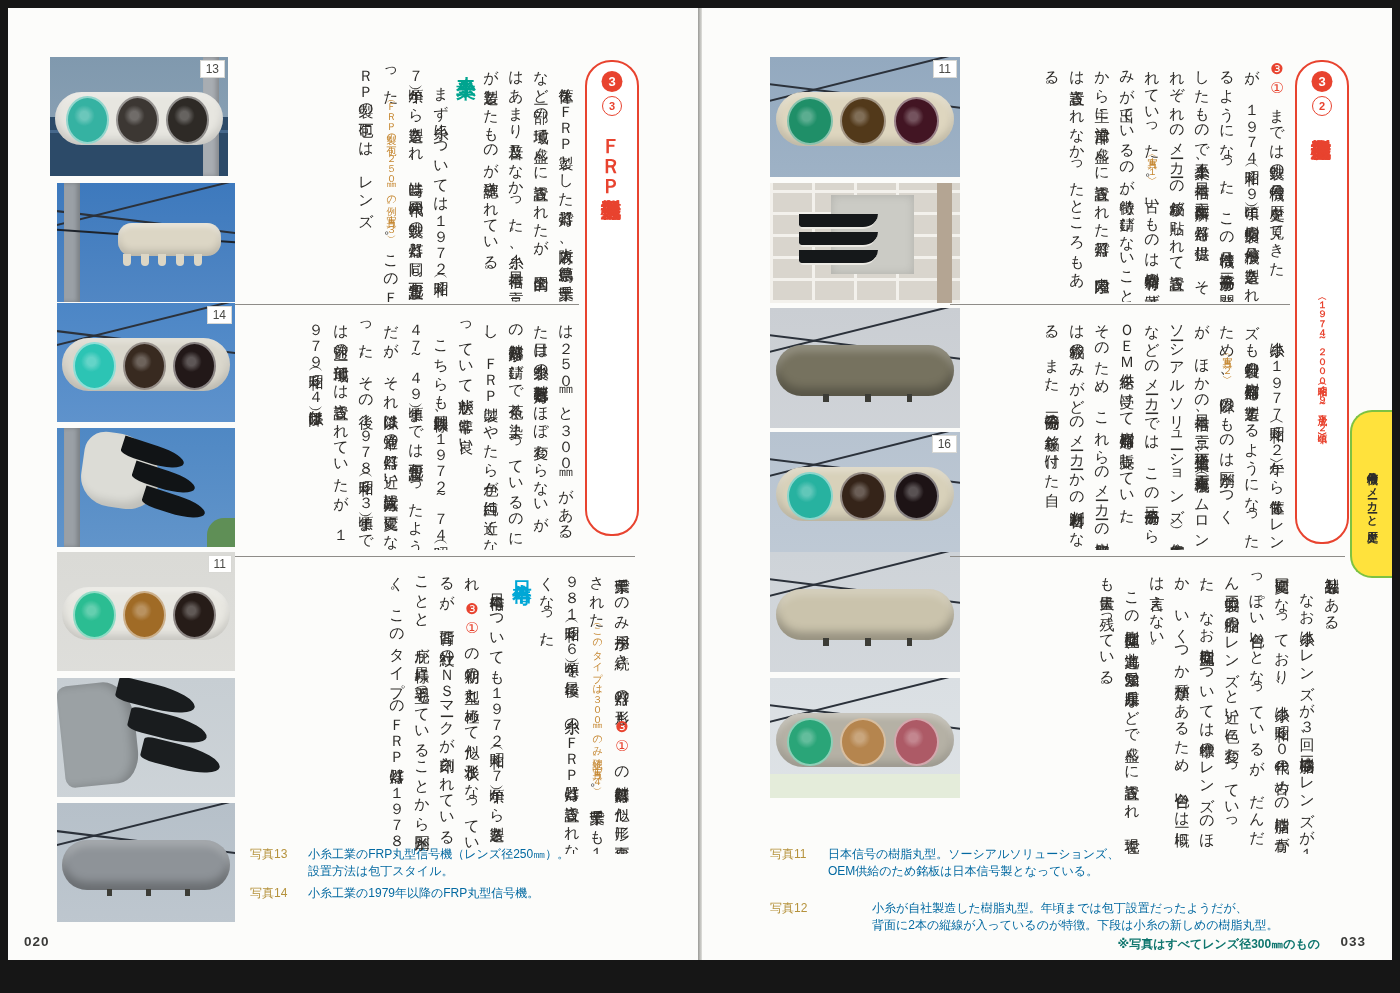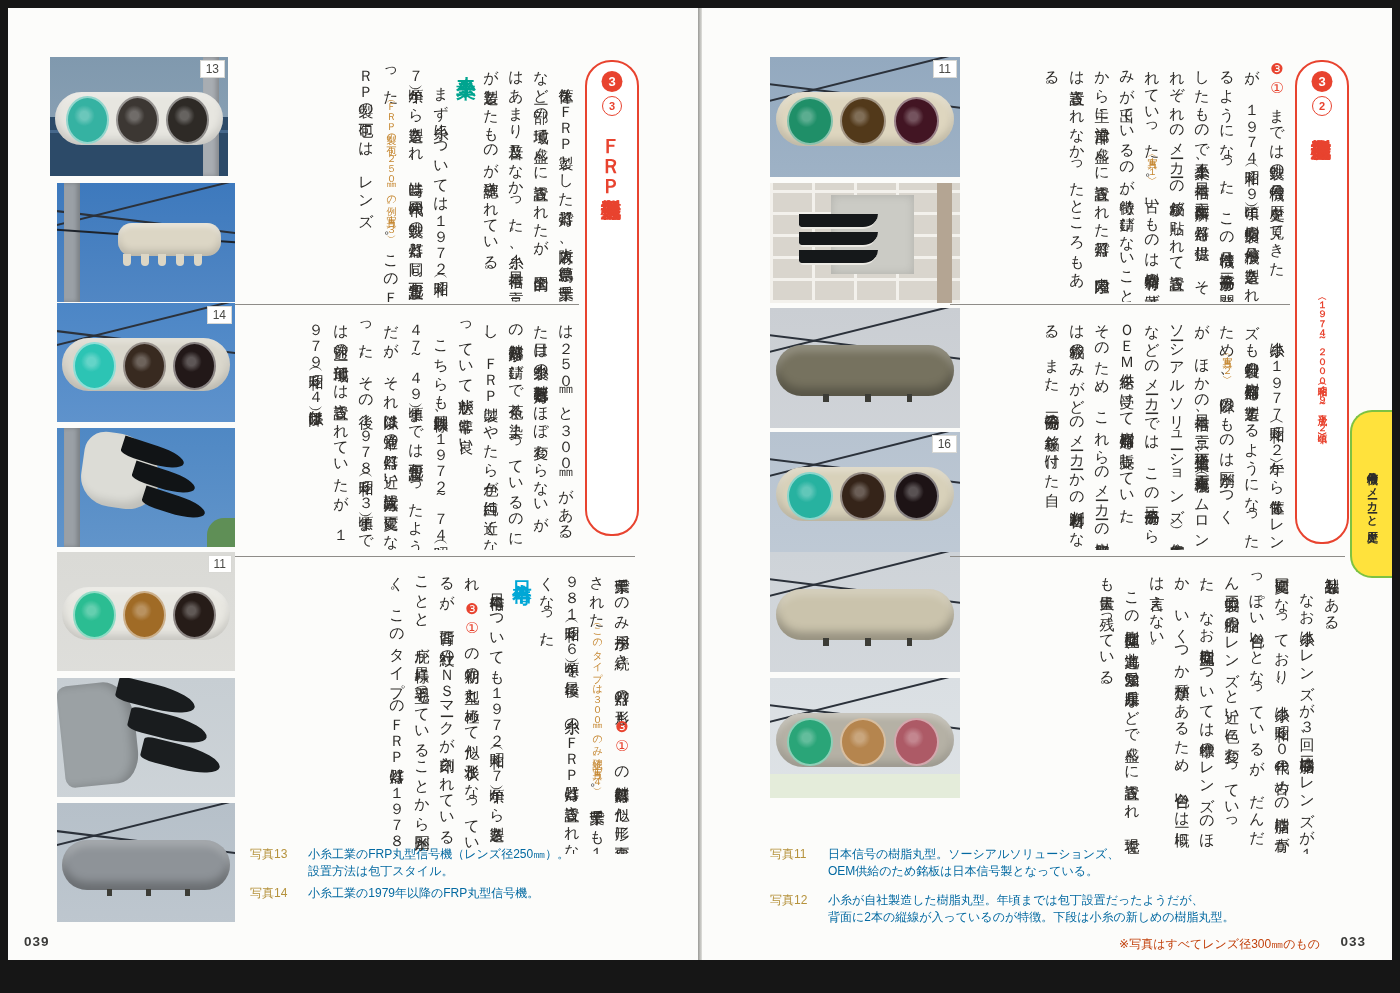--- a/index.html
+++ b/index.html
@@ -36,28 +36,28 @@
   .hdr-sub{position:absolute;top:232px;left:50%;transform:translateX(-50%);
            writing-mode:vertical-rl;font-size:9.5px;font-weight:bold;color:#e8432f;letter-spacing:0;}
   
   .side-tab{position:absolute;right:0;top:402px;width:40px;height:164px;background:#ffe23c;
             border:2px solid #7dc242;border-right:none;border-radius:22px 0 0 22px;
             display:flex;align-items:center;justify-content:center;}
   .side-tab span{writing-mode:vertical-rl;font-size:11px;font-weight:bold;color:#2d2d2b;letter-spacing:1px;}
   
   .caps{position:absolute;font-size:12px;line-height:17px;}
   .cap-row{display:flex;margin-bottom:5px;}
-  .cap-row.gap{margin-top:12px;}
+  .cap-row.gap{margin-top:20px;gap:44px;}
   .cap-no{flex:0 0 58px;color:#b5923c;}
   .cap-text{color:#0369a1;white-space:pre-line;}
   
   .pnum{position:absolute;top:926px;font-size:13.5px;font-weight:bold;color:#3a3a38;letter-spacing:1px;}
   .pnum-left{left:16px;}
   .pnum-right{right:26px;}
-  .note{position:absolute;top:928px;right:72px;font-size:12px;color:#c2410c;}
+  .note{position:absolute;top:928px;right:72px;font-size:12px;color:#0f766e;font-weight:bold;}
 </style>
 </head>
 <body>
 
 <div class="screen">
 
   <div class="page page-left">
 
     <div class="photo" style="left: 42px; top: 49px; background: linear-gradient(rgb(128, 153, 174) 0%, rgba(255, 255, 255, 0.133) 130%), rgb(128, 153, 174);">
         <span class="photo-label">13</span>
@@ -137,21 +137,21 @@
         <span class="cap-no">写真13</span>
         <span class="cap-text">小糸工業のFRP丸型信号機（レンズ径250㎜）。
 設置方法は包丁スタイル。</span>
       </div>
       <div class="cap-row">
         <span class="cap-no">写真14</span>
         <span class="cap-text">小糸工業の1979年以降のFRP丸型信号機。</span>
       </div>
     </div>
 
-    <div class="pnum pnum-left">039</div>
+    <div class="pnum pnum-left">020</div>
   </div>
 
   <div class="page page-right">
 
     <div class="photo photo-r" style="left: 68px; top: 49px; background: linear-gradient(rgb(147, 169, 191) 0%, rgba(255, 255, 255, 0.133) 130%), rgb(147, 169, 191);">
         <span class="photo-label">11</span>
         <div style="position: absolute; left: -20%; top: 16%; width: 140%; height: 2px; background: rgb(43, 49, 58); transform: rotate(-14deg);"></div>
         <div style="position: absolute; left: -20%; top: 32%; width: 140%; height: 1.5px; background: rgb(43, 49, 58); transform: rotate(7deg);"></div>
         <div style="position: absolute; left: 3%; top: 29%; width: 94%; height: 45%; background: rgb(222, 214, 191); border-radius: 999px; box-shadow: rgba(0, 0, 0, 0.15) 0px -5px 9px inset, rgba(255, 255, 255, 0.333) 0px 4px 6px inset;"></div>
         <div style="position: absolute; left: 9%; top: 33%; width: 22%; height: 37%; background: radial-gradient(circle at 42% 40%, rgba(255, 255, 255, 0.267) 0px, rgba(255, 255, 255, 0.267) 12%, transparent 30%), rgb(31, 143, 104); border-radius: 50%; border: 2px solid rgba(255, 255, 255, 0.467);"></div>

